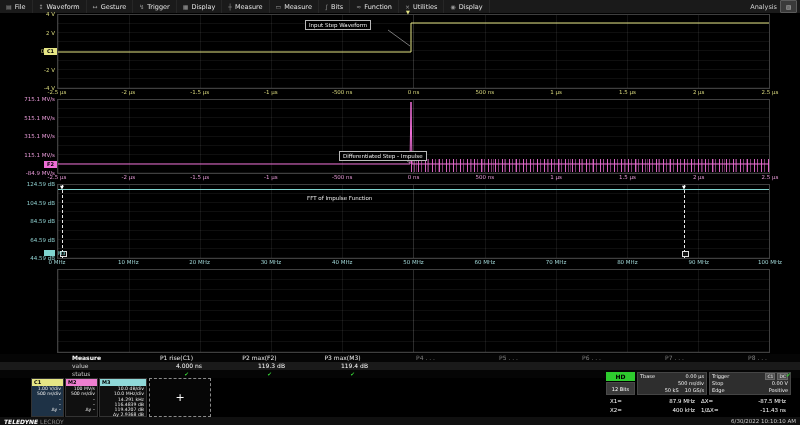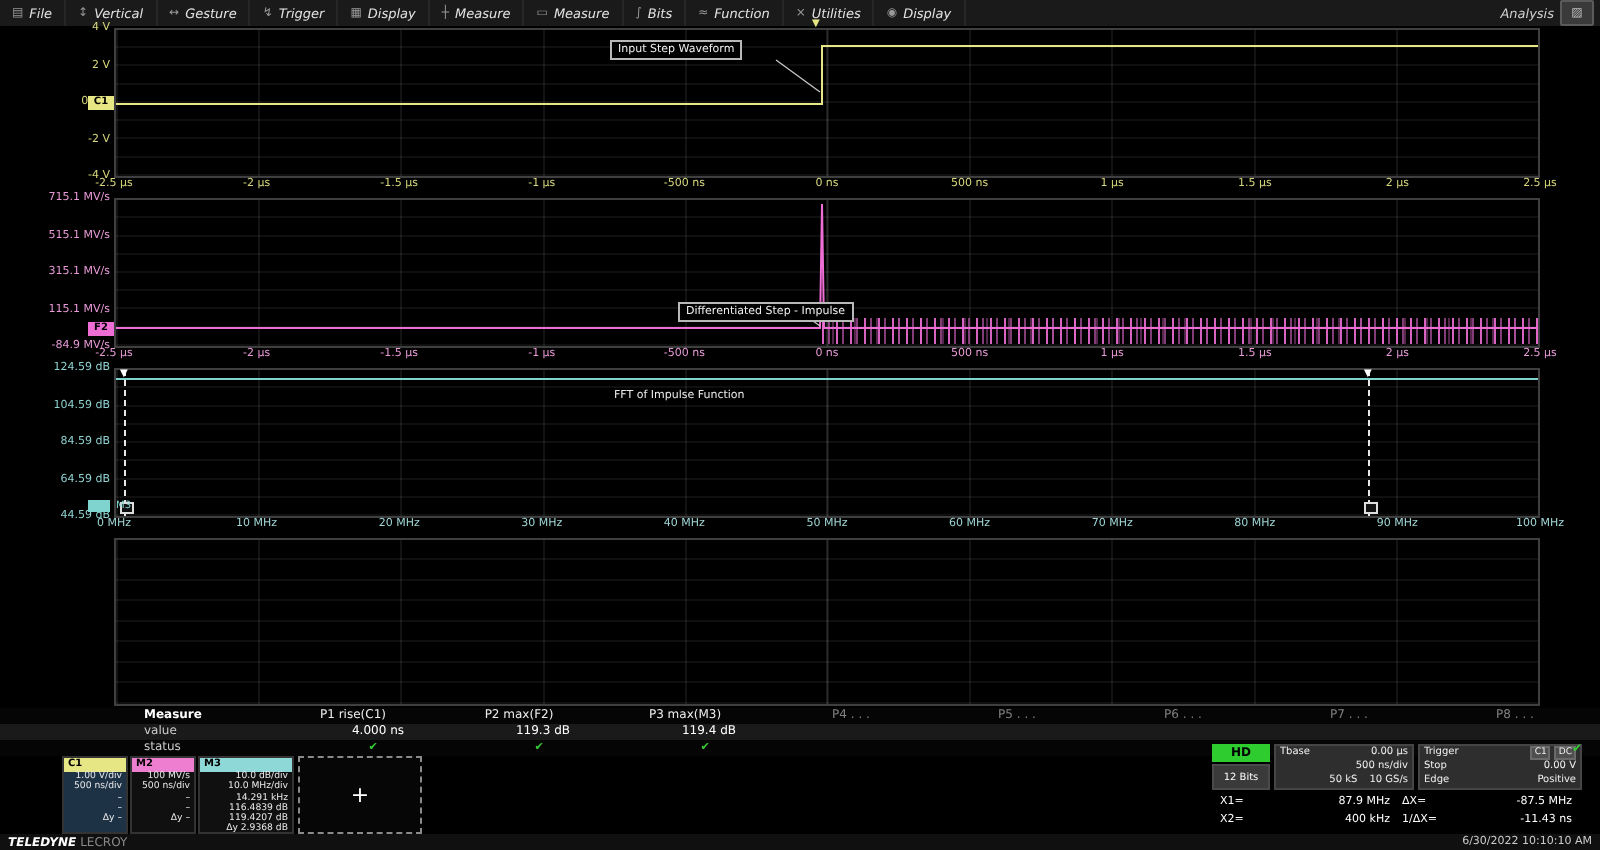--- a/index.html
+++ b/index.html
@@ -1,21 +1,21 @@
 <!DOCTYPE html>
 <html><head>
 <meta charset="utf-8">
 <style>
   html,body{margin:0;padding:0;background:#000;}
   #app{position:relative;width:800px;height:425px;background:#000;overflow:hidden;
        font-family:"DejaVu Sans",sans-serif;color:#ddd;}
 
   
   #menubar{position:absolute;left:0;top:0;width:800px;height:13px;background:#1a1a1a;
-           display:flex;align-items:center;border-bottom:1px solid #000;font-style:italic;}
+           display:flex;align-items:center;border-bottom:1px solid #000;}
   .mi{display:flex;align-items:center;height:13px;padding:0 6px;font-size:6.5px;color:#e2e2e2;
       border-right:1px solid #262626;cursor:default;}
   .mi-ic{color:#999;font-size:6px;margin-right:3px;}
   #gesture{margin-left:auto;display:flex;align-items:center;gap:3px;padding-right:3px;}
   #gesture-label{font-size:6.5px;color:#cfcfcf;}
   #gesture-btn{width:15px;height:11px;background:#3a3a3a;border:1px solid #5a5a5a;border-radius:1px;
                font-size:6px;color:#bbb;display:flex;align-items:center;justify-content:center;}
 
   
   .panel{position:absolute;left:57px;width:713px;box-sizing:border-box;border:1px solid #3f3f3f;
@@ -119,21 +119,21 @@
 
   <div id="menubar">
     <div style="display:flex;">
 
     <div class="mi">
         <span class="mi-ic">▤</span>
         <span>File</span>
       </div>
         <div class="mi">
         <span class="mi-ic">↕</span>
-        <span>Vertical</span>
+        <span>Waveform</span>
       </div>
         <div class="mi">
         <span class="mi-ic">↔</span>
         <span>Gesture</span>
       </div>
         <div class="mi">
         <span class="mi-ic">↯</span>
         <span>Trigger</span>
       </div>
         <div class="mi">

